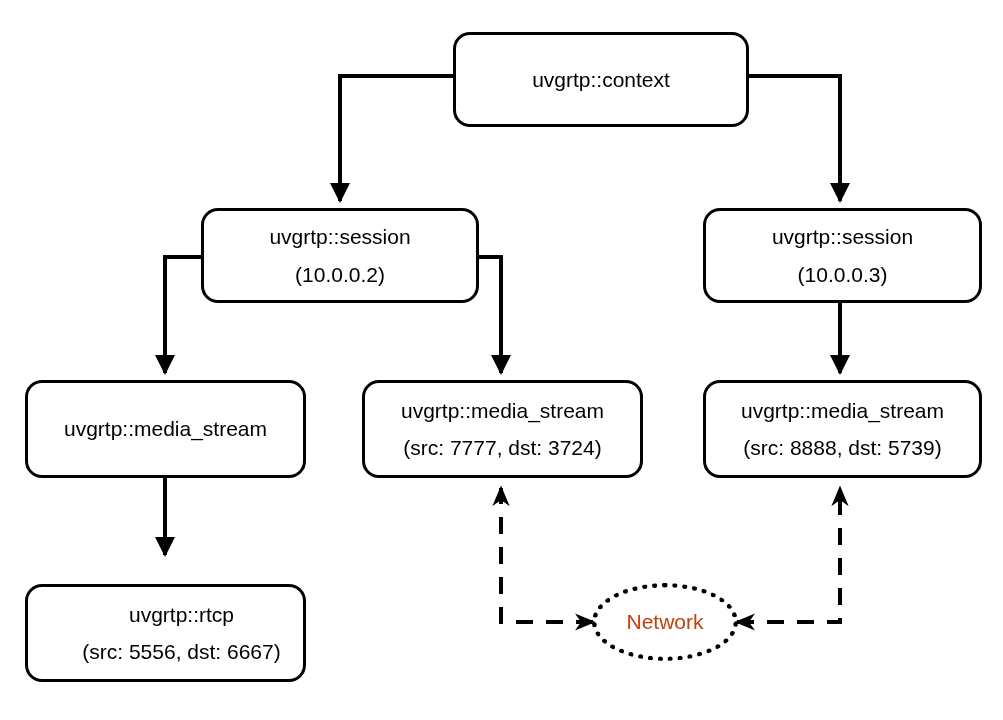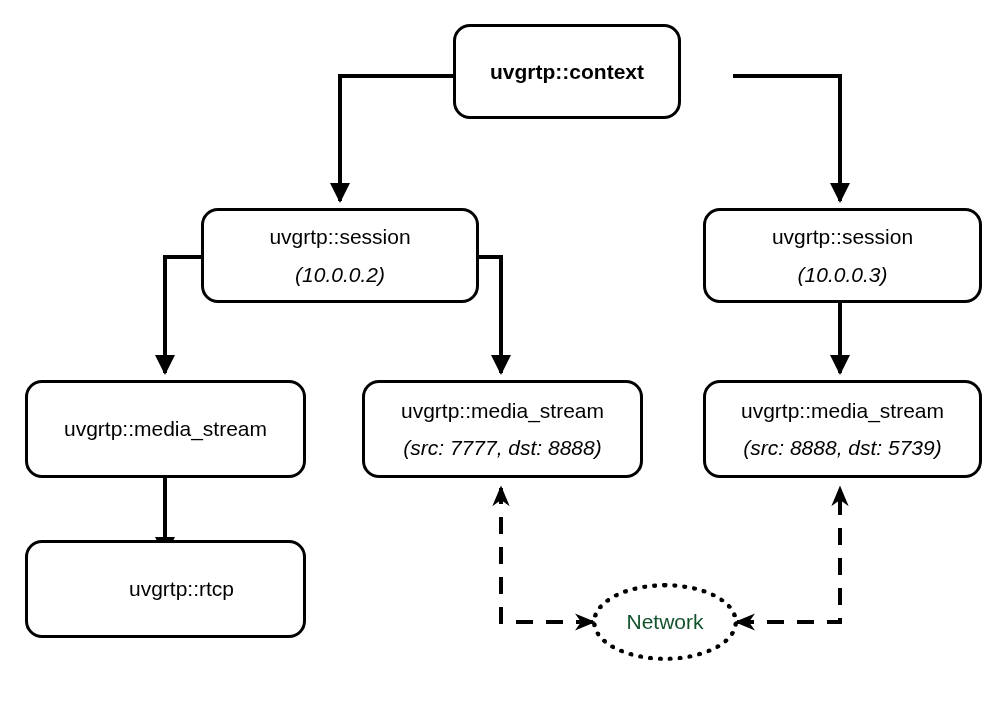--- a/index.html
+++ b/index.html
@@ -37,30 +37,29 @@
     color: #000000;
     background: #ffffff;
     border: 3px solid #000000;
     border-radius: 17px;
     line-height: 1.30;
     font-size: 21px;
     z-index: 2;
   }
   .node .l2 {
     margin-top: 10px;
-    font-style: italic;
   }
   .ellipse-node {
     position: absolute;
     box-sizing: border-box;
     display: flex;
     align-items: center;
     justify-content: center;
     text-align: center;
-    color: #14532d;
+    color: #c2410c;
     background: transparent;
     border: 5px dotted #000000;
     border-radius: 50%;
     font-size: 21px;
     z-index: 2;
   }
 </style>
 </head>
 <body>
 
@@ -86,49 +85,50 @@
 
     <path d="M 840 303 L 840 373" fill="none" stroke="#000000" stroke-width="4" marker-end="url(#arrow-solid)"></path>
 
     <path d="M 165 478 L 165 555" fill="none" stroke="#000000" stroke-width="4" marker-end="url(#arrow-solid)"></path>
 
     <path d="M 593 622 L 501 622 L 501 488" fill="none" stroke="#000000" stroke-width="4" stroke-dasharray="17 13" marker-start="url(#arrow-dashed)" marker-end="url(#arrow-dashed)"></path>
 
     <path d="M 737 622 L 840 622 L 840 488" fill="none" stroke="#000000" stroke-width="4" stroke-dasharray="17 13" marker-start="url(#arrow-dashed)" marker-end="url(#arrow-dashed)"></path>
   </svg>
 
-  <div class="node" style="left:453px; top:24px; width:228px; height:95px;font-weight:bold;">
+  <div class="node" style="left:453px; top:32px; width:296px; height:95px;">
     <span class="l1">uvgrtp::context</span>
   </div>
 
   <div class="node" style="left:201px; top:208px; width:278px; height:95px;">
     <span class="l1">uvgrtp::session</span>
     <span class="l2">(10.0.0.2)</span>
   </div>
 
   <div class="node" style="left:703px; top:208px; width:279px; height:95px;">
     <span class="l1">uvgrtp::session</span>
     <span class="l2">(10.0.0.3)</span>
   </div>
 
   <div class="node" style="left:25px; top:380px; width:281px; height:98px;">
     <span class="l1">uvgrtp::media_stream</span>
   </div>
 
   <div class="node" style="left:362px; top:380px; width:281px; height:98px;">
     <span class="l1">uvgrtp::media_stream</span>
-    <span class="l2">(src: 7777, dst: 8888)</span>
+    <span class="l2">(src: 7777, dst: 3724)</span>
   </div>
 
   <div class="node" style="left:703px; top:380px; width:279px; height:98px;">
     <span class="l1">uvgrtp::media_stream</span>
     <span class="l2">(src: 8888, dst: 5739)</span>
   </div>
 
-  <div class="node" style="left:25px; top:540px; width:281px; height:98px;padding-left:32px;">
+  <div class="node" style="left:25px; top:584px; width:281px; height:98px;padding-left:32px;">
     <span class="l1">uvgrtp::rtcp</span>
+    <span class="l2">(src: 5556, dst: 6667)</span>
   </div>
 
   <div class="ellipse-node" style="left:592px; top:583px; width:146px; height:78px;">
     <span>Network</span>
   </div>
 
 </div>
 
 </body></html>

